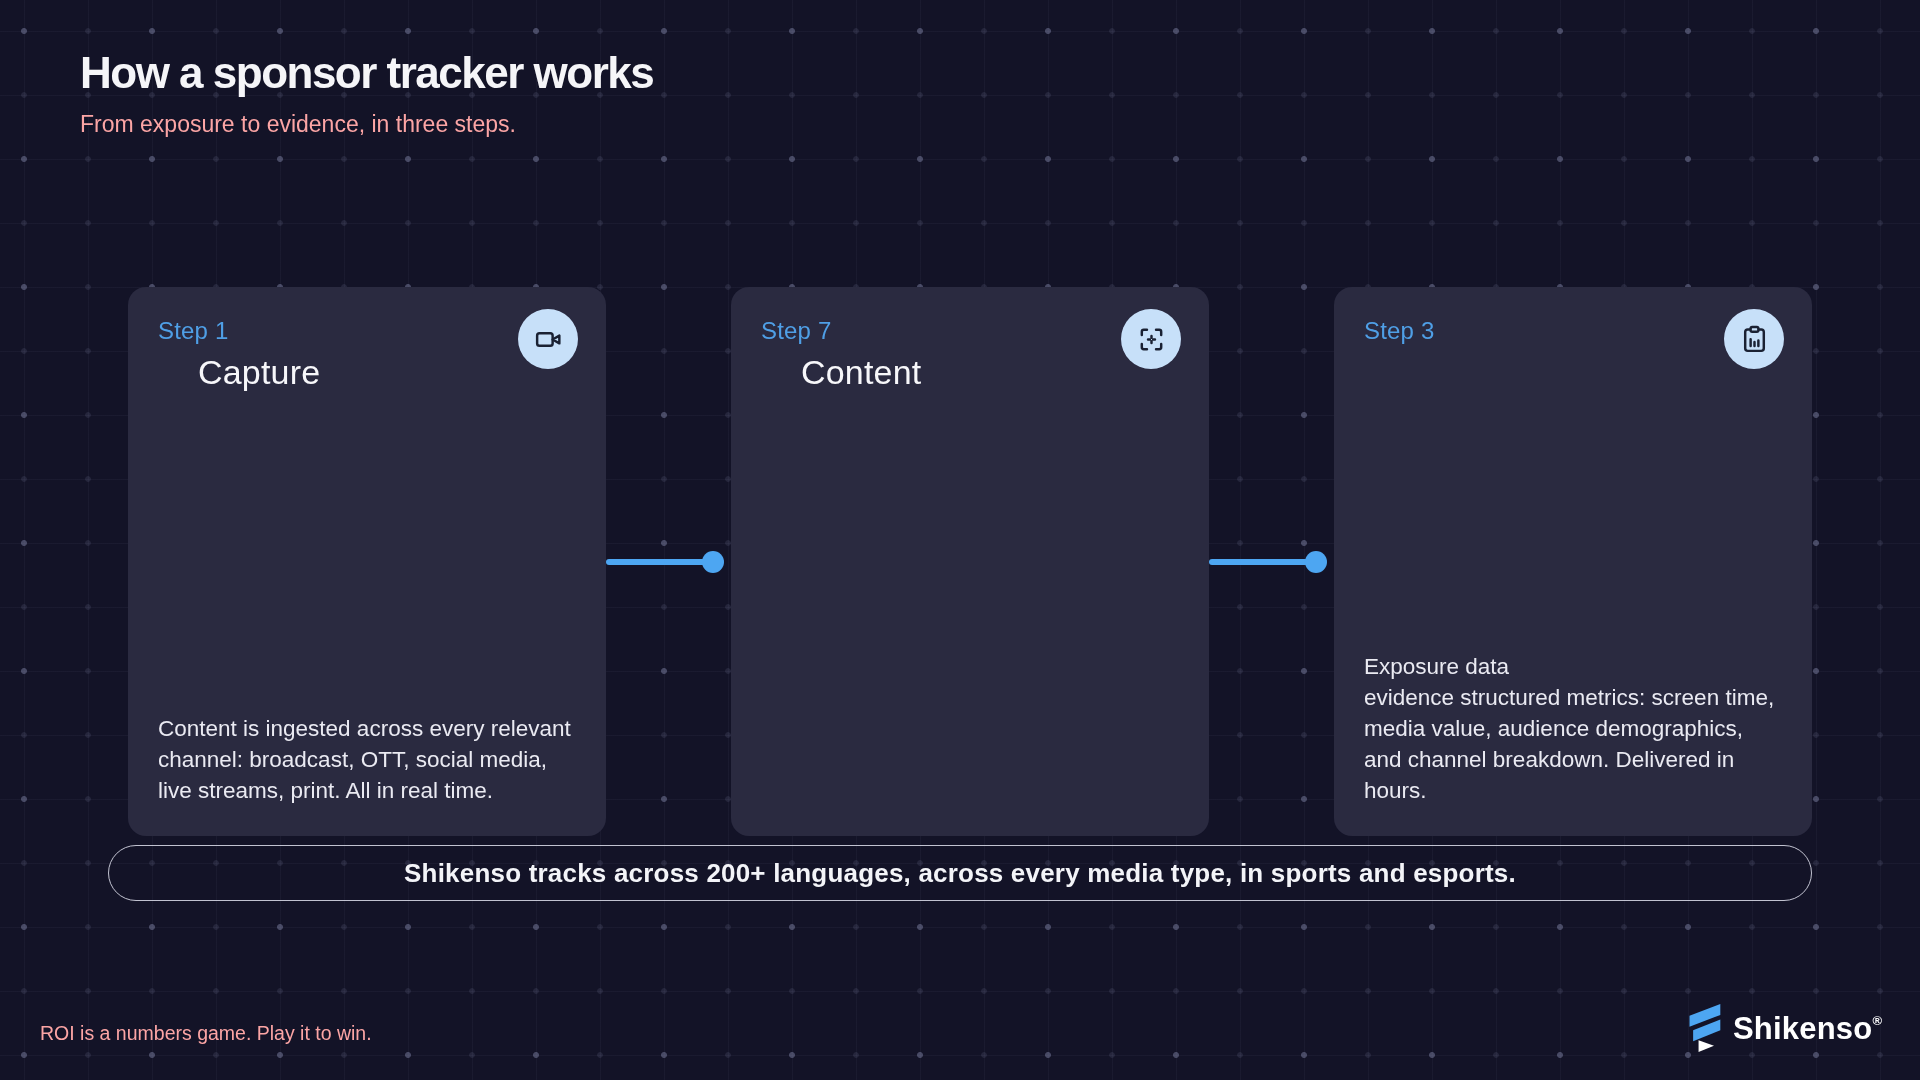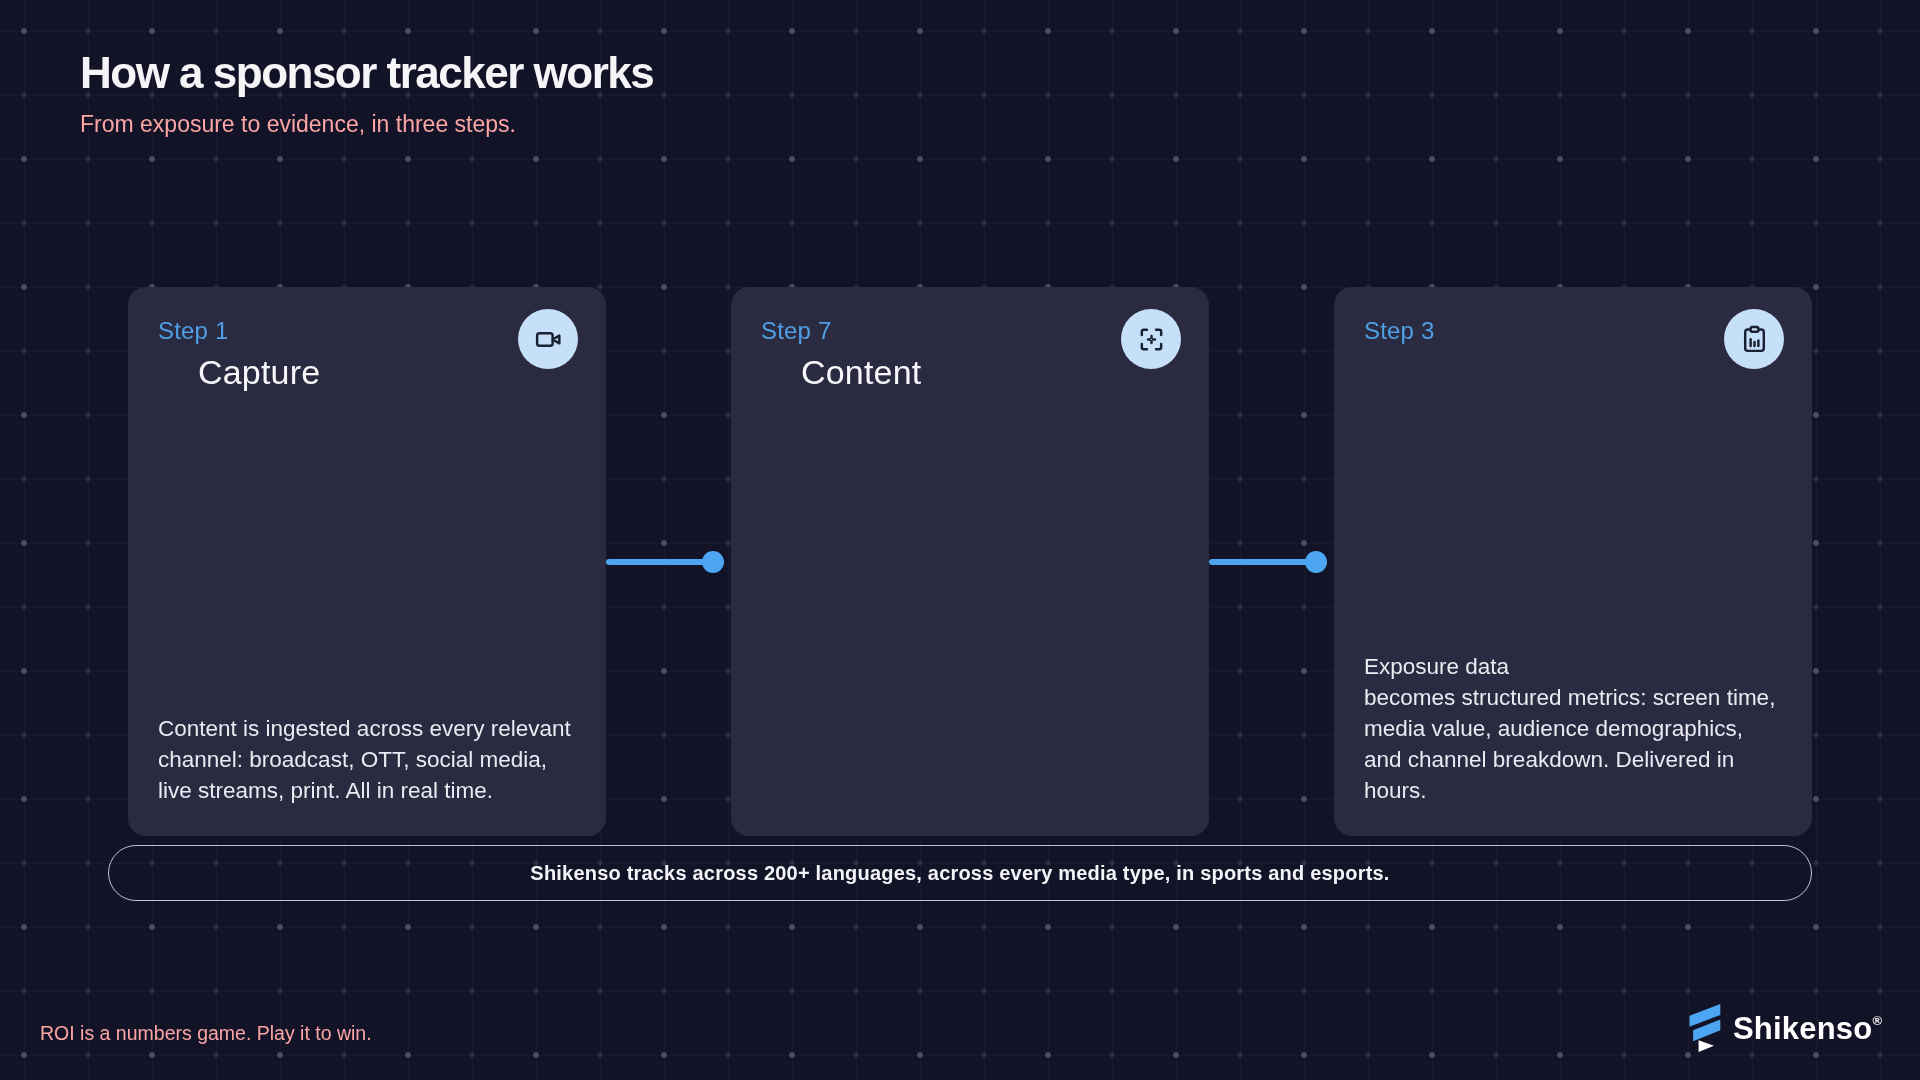--- a/index.html
+++ b/index.html
@@ -57,21 +57,21 @@
   .connector-dot{
     position:absolute; left:96px; top:0; width:22px; height:22px;
     border-radius:50%; background:#4DA6F2;
   }
 
   .banner-pill{
     position:absolute; left:108px; right:108px; top:845px; height:56px;
     border:1.5px solid rgba(224,226,238,0.85); border-radius:28px;
     display:flex; align-items:center; justify-content:center;
   }
-  .banner-text{ font-size:20px; font-weight:700; color:#F3F4F8; letter-spacing:0.2px; }
+  .banner-text{ font-size:26px; font-weight:700; color:#F3F4F8; letter-spacing:0.2px; }
 
   .footer-tagline{
     position:absolute; left:40px; top:1022px;
     font-size:19.5px; color:#fca5a5;
   }
 
   .brand-logo{
     position:absolute; right:38px; top:1004px;
     display:flex; align-items:center; gap:9px;
   }
@@ -127,21 +127,21 @@
   <div class="step-card">
     <div class="step-label">Step 3</div>
     <div class="icon-circle">
       <svg viewBox="0 0 24 24" width="31" height="31" fill="none" stroke="#1A2133" stroke-width="1.9" stroke-linejoin="round" stroke-linecap="round">
         <rect x="4.8" y="4.2" width="14.4" height="16.6" rx="2"></rect>
         <rect x="9" y="2.4" width="6" height="3.6" rx="1.2" fill="#C7E0F9"></rect>
         <path d="M9 17 V11.8 M12 17 V14 M15 17 V12.8"></path>
       </svg>
     </div>
     <div class="step-description">Exposure data
-becomes structured metrics: screen time, media value, audience demographics, and channel breakdown. Delivered in hours.</div>
+evidence structured metrics: screen time, media value, audience demographics, and channel breakdown. Delivered in hours.</div>
   </div>
 
 </div>
 
 <div class="banner-pill">
   <div class="banner-text">Shikenso tracks across 200+ languages, across every media type, in sports and esports.</div>
 </div>
 
 <div class="footer-tagline">ROI is a numbers game. Play it to win.</div>
 

